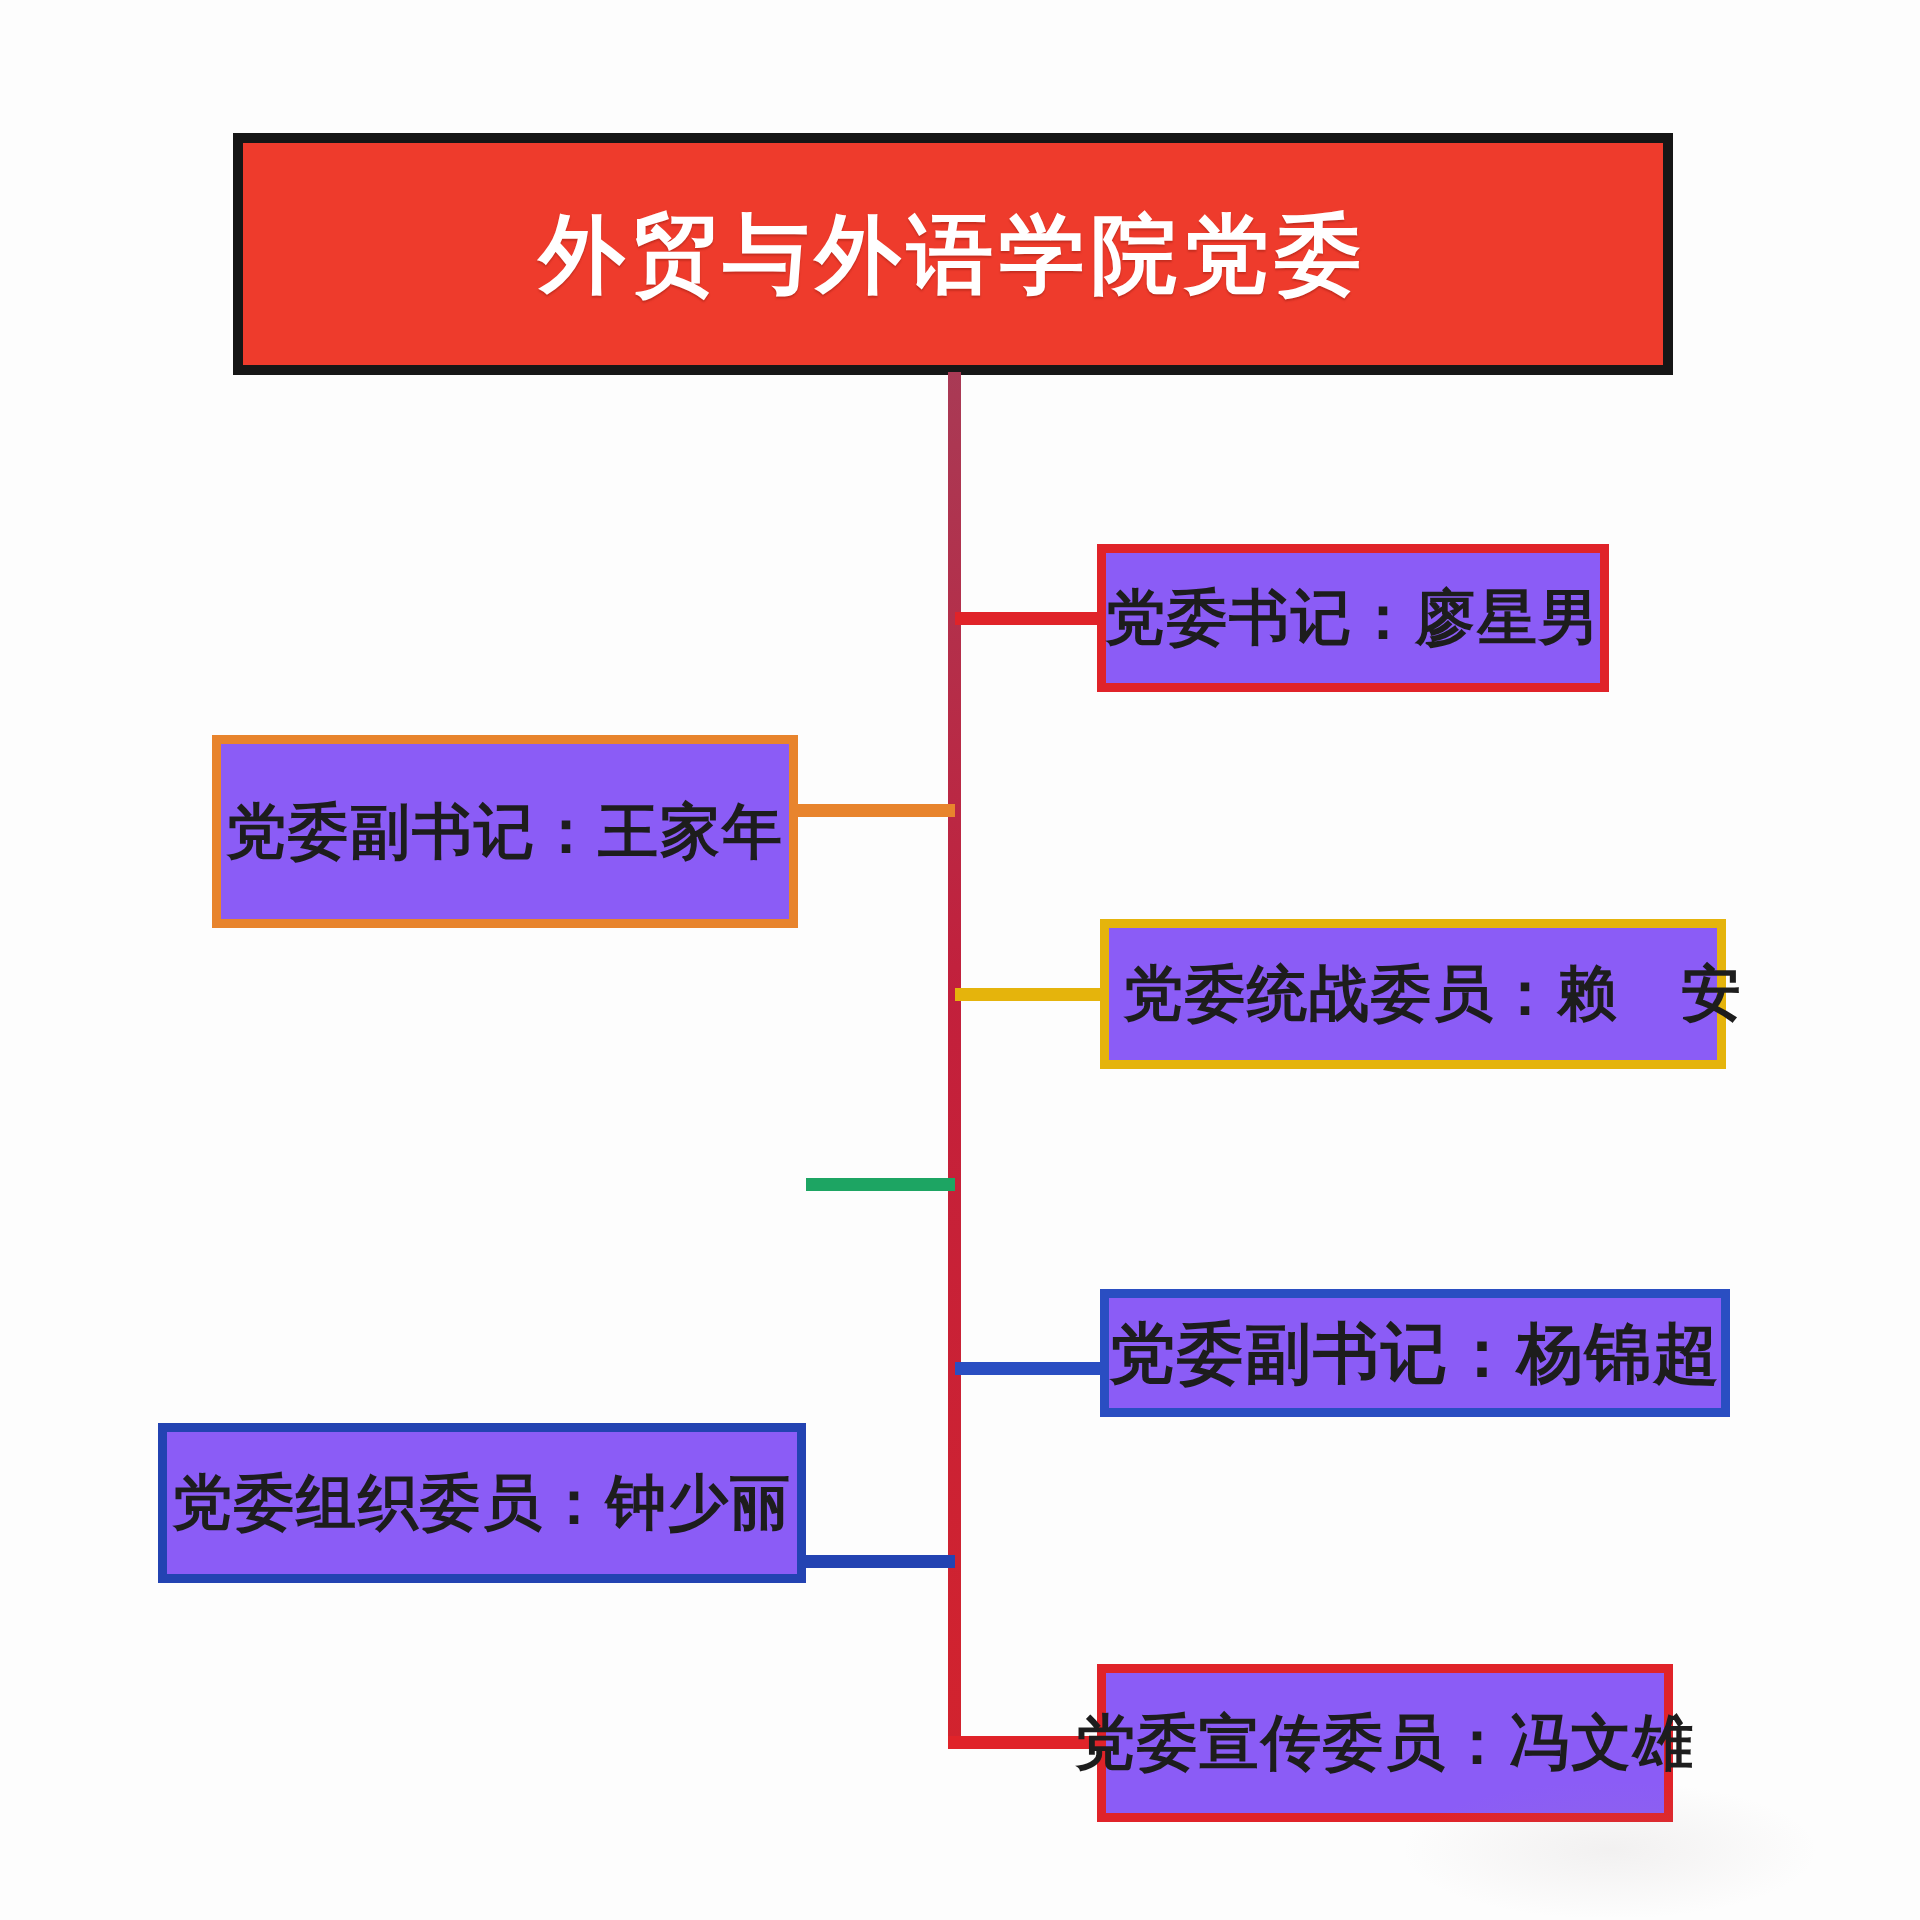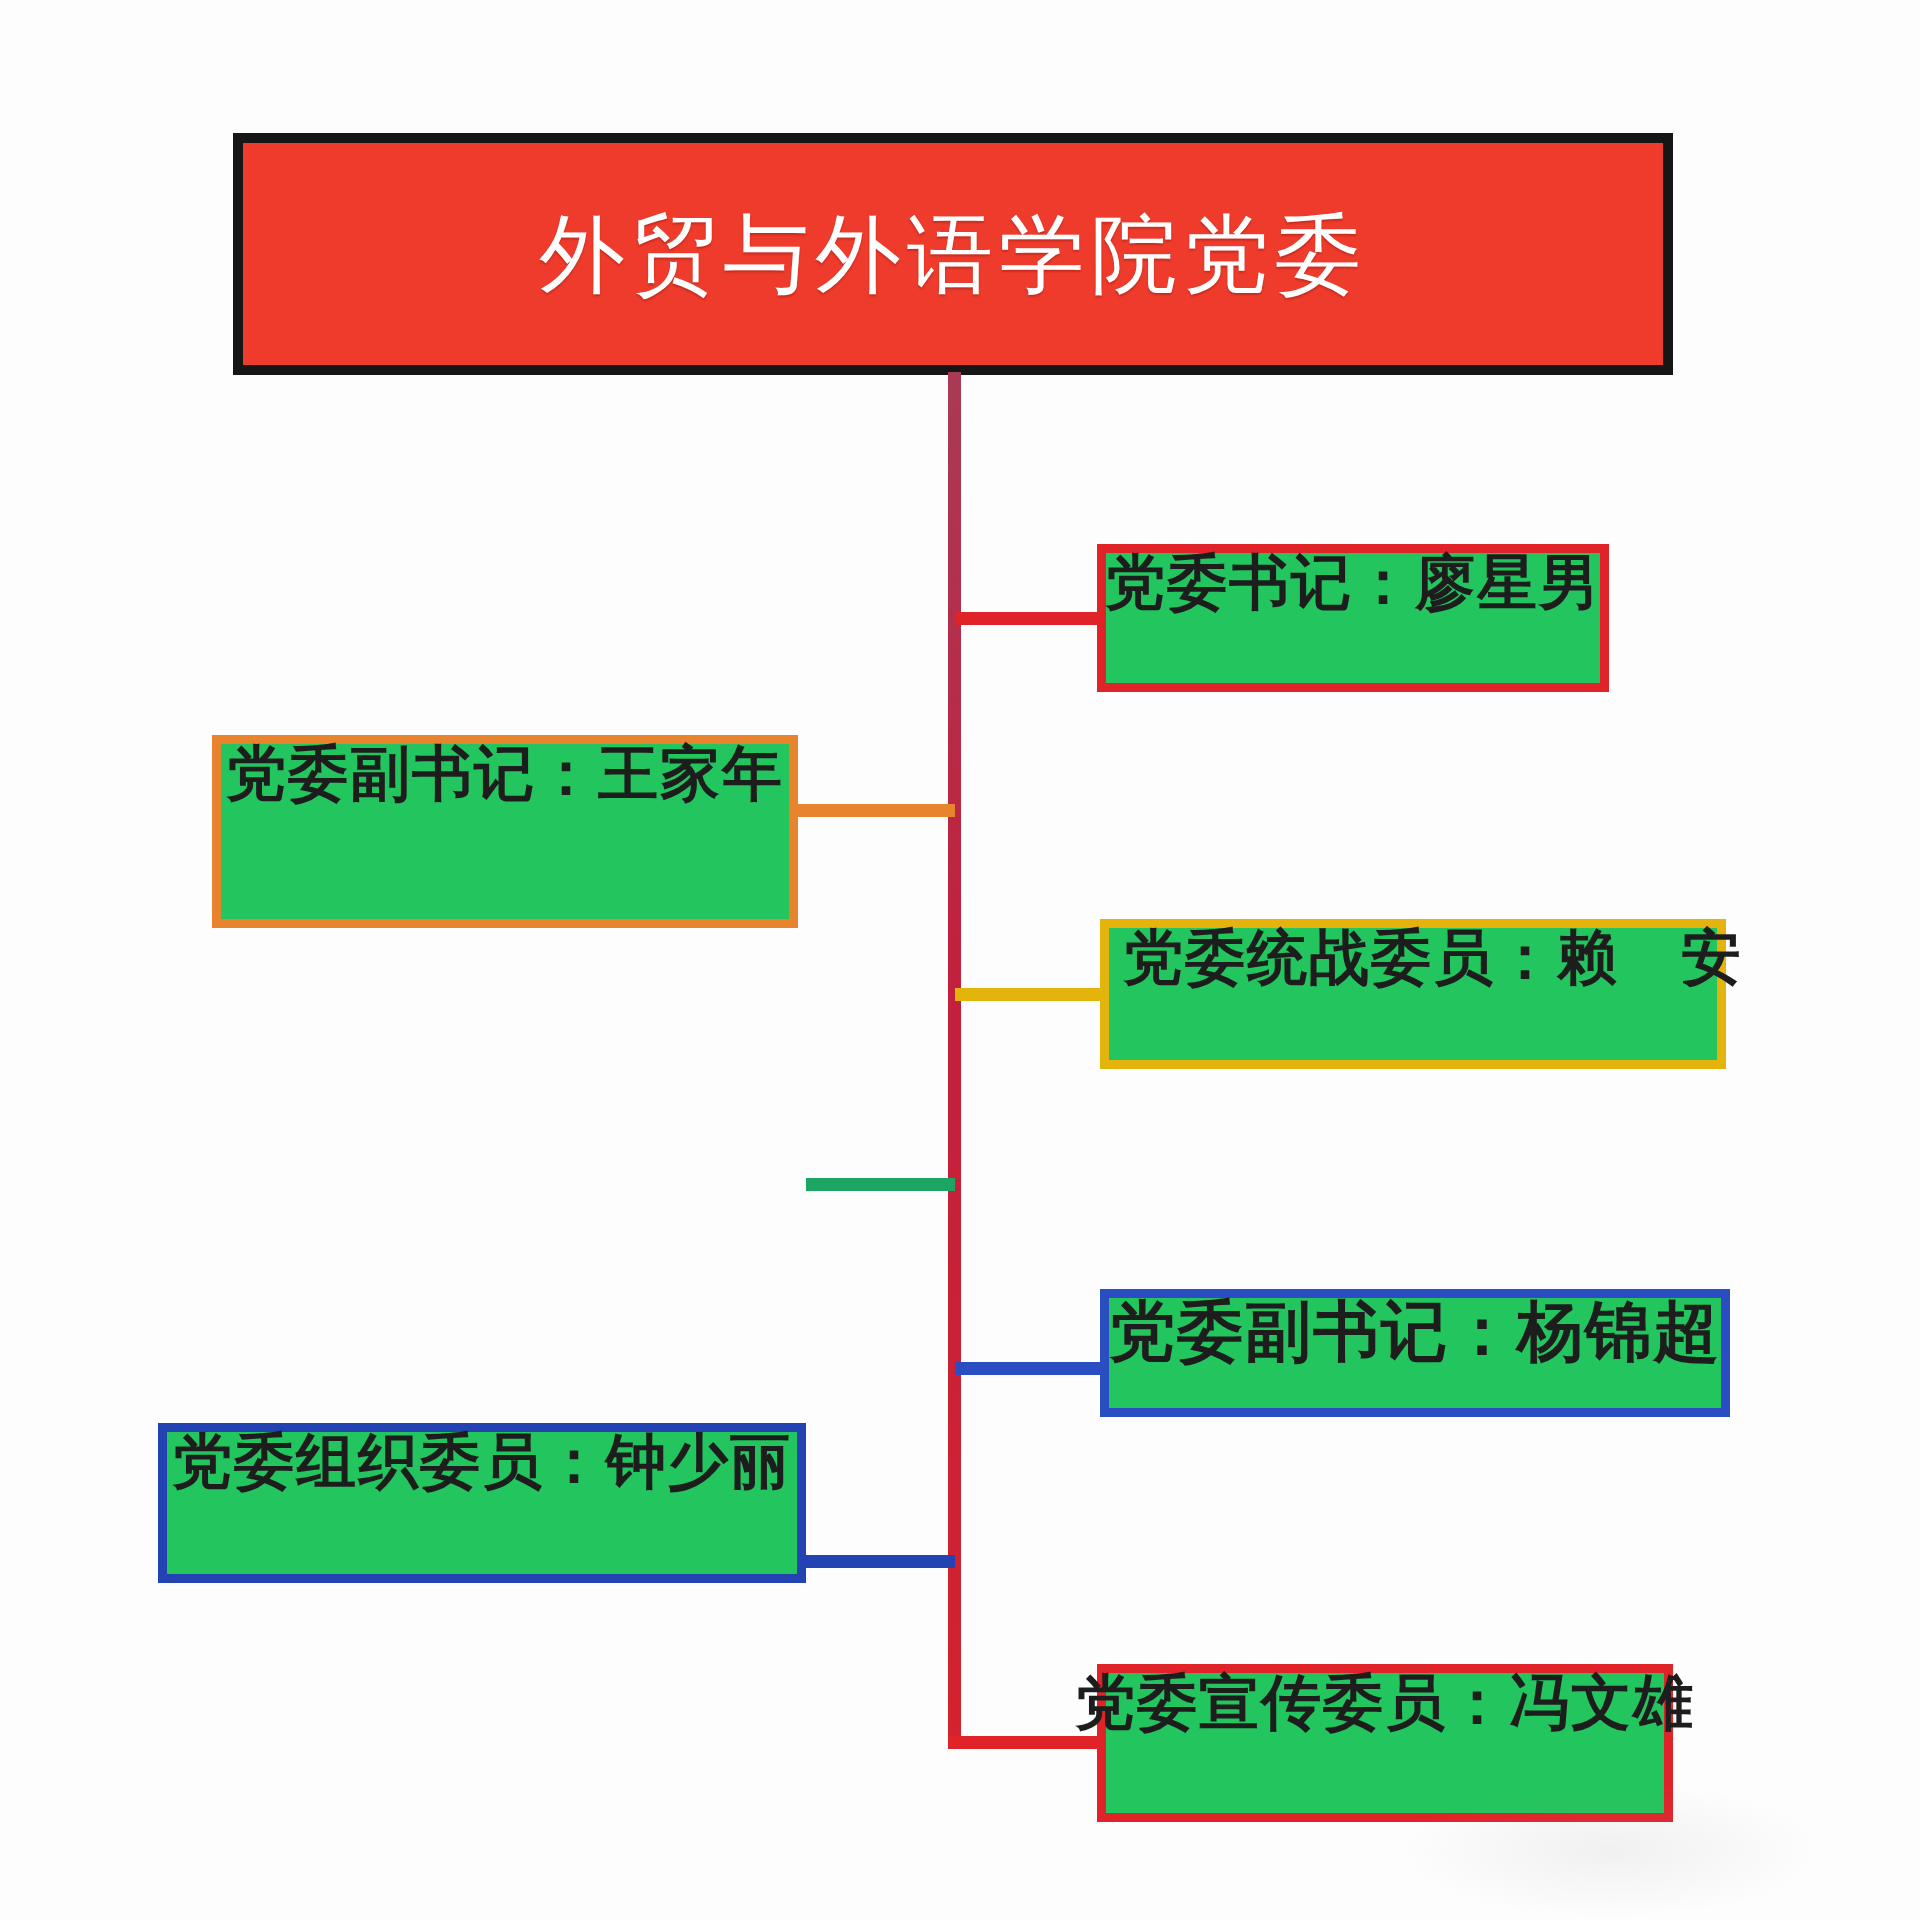--- a/index.html
+++ b/index.html
@@ -16,21 +16,21 @@
     position:absolute;
     left:233px;top:133px;width:1440px;height:242px;
     box-sizing:border-box;
     background:var(--fill);
     border:10px solid var(--bc);
     display:flex;align-items:center;justify-content:center;
   }
   .banner-label{
     color:var(--tc);
     font-size:86px;
-    font-weight:400;
+    font-weight:700;
     letter-spacing:6px;
     line-height:1;
     text-shadow:0 2px 2px rgba(120,20,10,.35);
   }
 
   
   .shadow{
     position:absolute;
     left:9px;top:9px;
     width:calc(100% + 18px);
@@ -63,23 +63,23 @@
   .c-r2{left:955px;top:988px;width:145px;}
   .c-l2{left:806px;top:1178px;width:149px;}
   .c-r3{left:955px;top:1362px;width:145px;}
   .c-l3{left:806px;top:1555px;width:149px;}
   .c-r4{left:948px;top:1736px;width:152px;}
 
   
   .node{
     position:absolute;
     box-sizing:border-box;
-    background:#22c55e;
+    background:#8b5cf6;
     border:9px solid var(--c);
-    display:flex;justify-content:center;
+    display:flex;align-items:center;justify-content:center;
   }
   .node .label{
     color:#1d1d1d;
     font-size:60px;
     font-weight:600;
     letter-spacing:2px;
     line-height:1;
     white-space:nowrap;
   }
   .n-r1{left:1097px;top:544px;width:512px;height:148px;}

